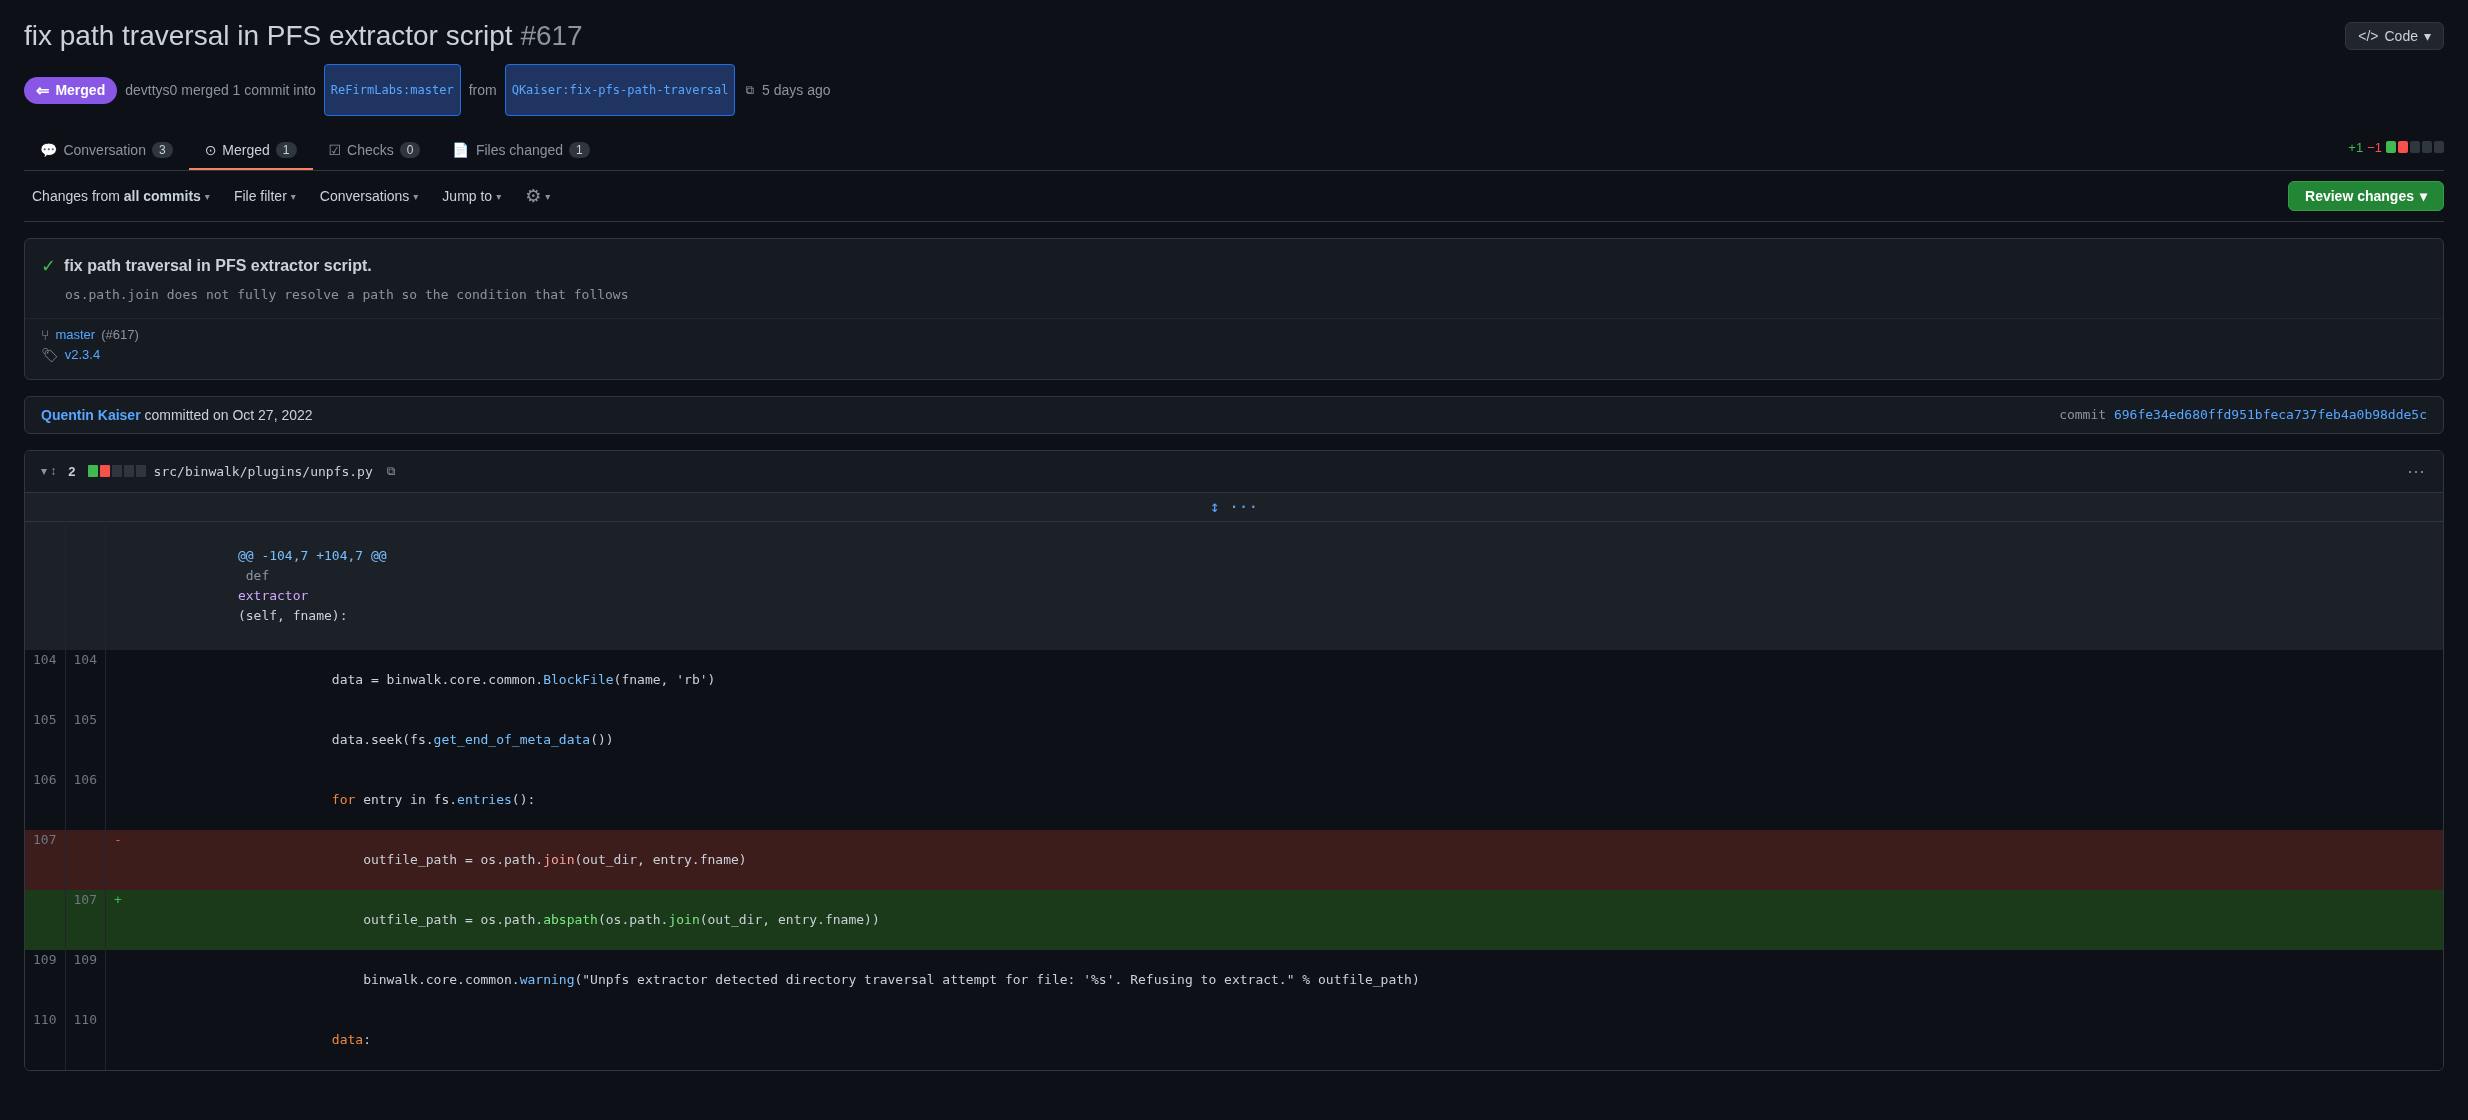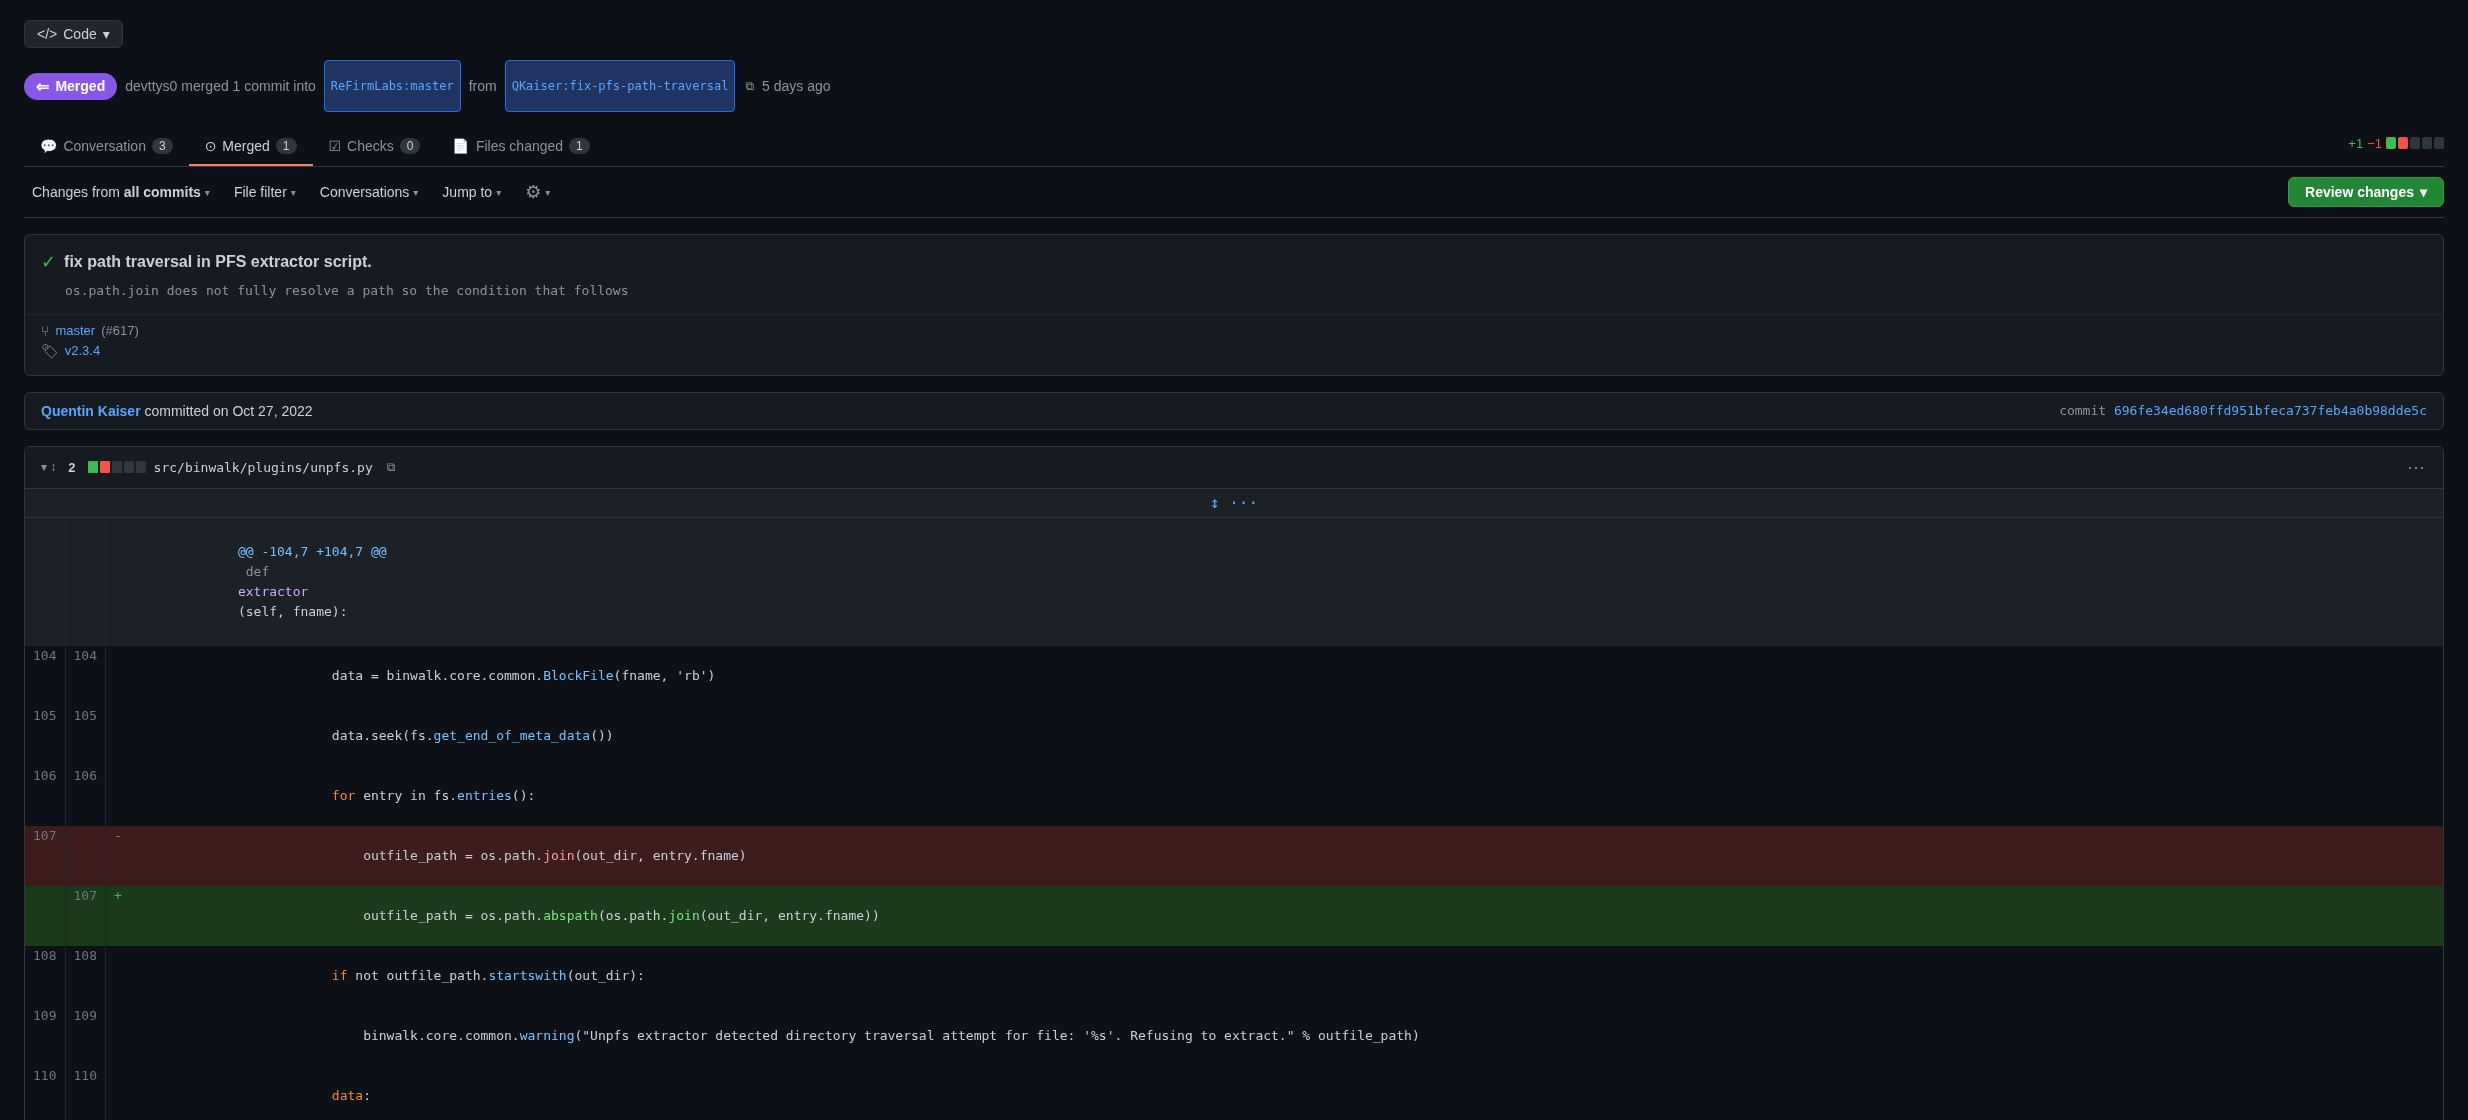--- a/index.html
+++ b/index.html
@@ -335,20 +335,24 @@
       color: #58a6ff;
       font-size: 16px;
     }
   </style>
 </head>
 <body>
 
 <div class="page-container">
 
   <div class="pr-title">
+    <h1 class="pr-title-text">
+      <span>fix path traversal in PFS extractor script</span>
+      <span class="pr-number">#617</span>
+    </h1>
     <button class="code-button">
       <span>&lt;/&gt;</span>
       <span>Code</span>
       <span>▾</span>
     </button>
   </div>
 
   <div class="pr-meta">
     <span class="merged-badge">
       <span class="merge-icon">⇐</span>
@@ -531,28 +535,20 @@
 
         <tr class="diff-added">
           <td class="line-num"></td>
           <td class="line-num">107</td>
           <td><span class="diff-sign" style="color:#3fb950;">+</span></td>
           <td class="line-code">
             <span style="color:#c9d1d9;">                outfile_path = os.path.</span><span style="color:#7ee787;">abspath</span><span style="color:#c9d1d9;">(os.path.</span><span style="color:#7ee787;">join</span><span style="color:#c9d1d9;">(out_dir, entry.fname))</span>
           </td>
         </tr>
 
-        <tr class="diff-context">
-          <td class="line-num">108</td>
-          <td class="line-num">108</td>
-          <td><span class="diff-sign"> </span></td>
-          <td class="line-code">
-            <span style="color:#f0883e;">            if</span><span style="color:#c9d1d9;"> not outfile_path.</span><span style="color:#79c0ff;">startswith</span><span style="color:#c9d1d9;">(out_dir):</span>
-          </td>
-        </tr>
 
         <tr class="diff-context">
           <td class="line-num">109</td>
           <td class="line-num">109</td>
           <td><span class="diff-sign"> </span></td>
           <td class="line-code">
             <span style="color:#c9d1d9;">                binwalk.core.common.</span><span style="color:#79c0ff;">warning</span><span style="color:#c9d1d9;">("Unpfs extractor detected directory traversal attempt for file: '%s'. Refusing to extract." % outfile_path)</span>
           </td>
         </tr>
 

